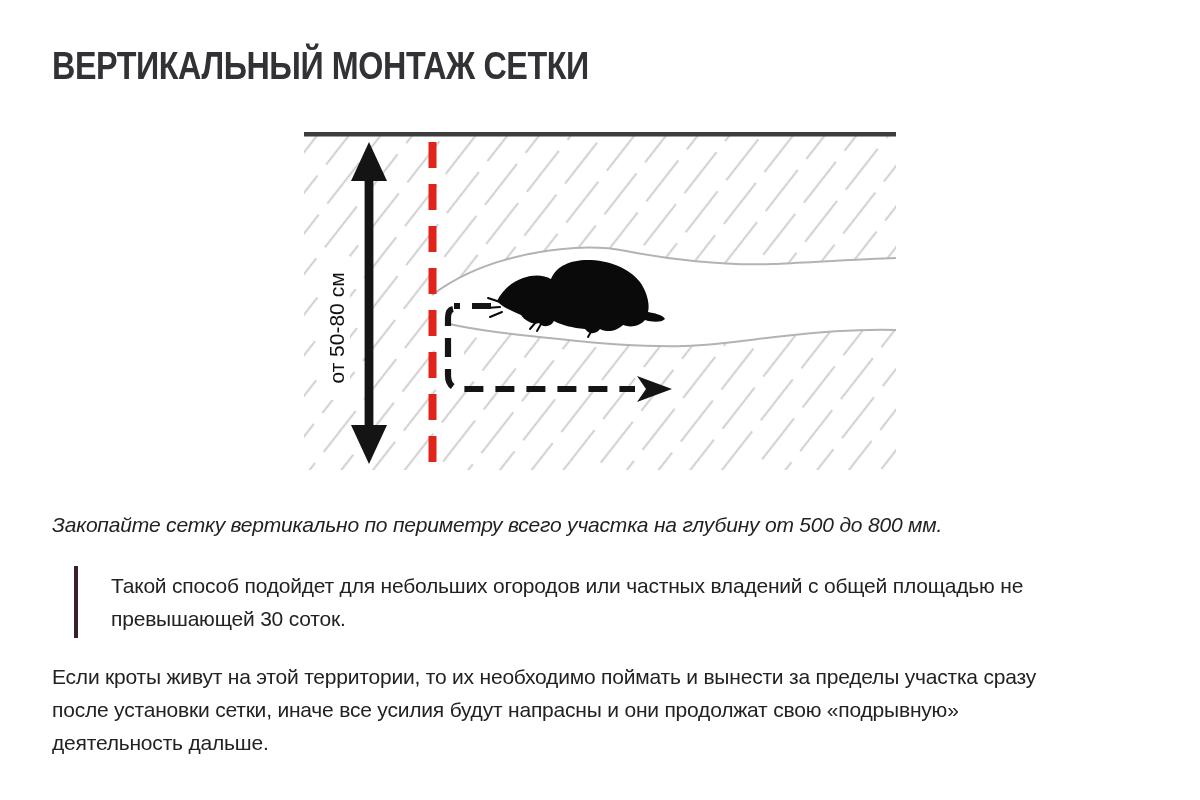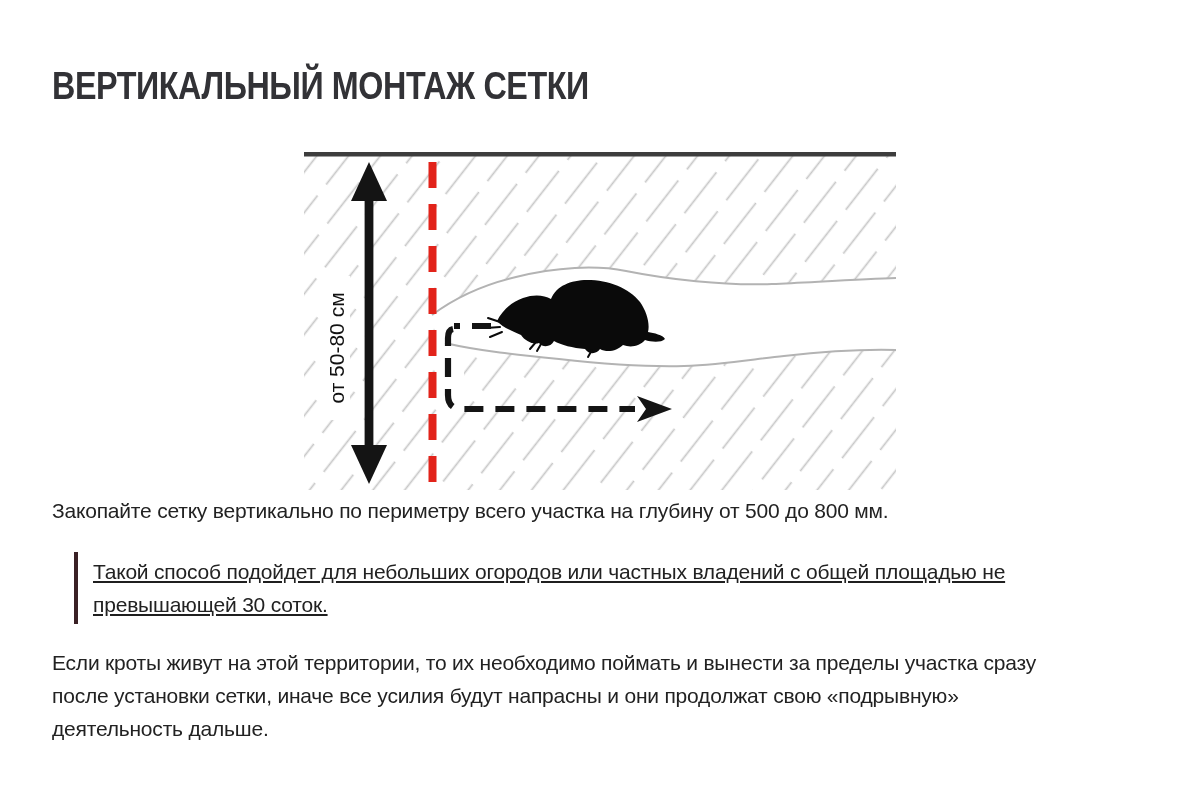--- a/index.html
+++ b/index.html
@@ -12,21 +12,21 @@
   .page {
     width: 1200px;
     height: 800px;
     overflow: hidden;
     background: #fff;
     box-sizing: border-box;
     padding: 0 52px;
   }
   h1.title {
     margin: 0;
-    padding-top: 66px;
+    padding-top: 46px;
     line-height: 40px;
     font-size: 38px;
     font-weight: 700;
     color: #323236;
     letter-spacing: -0.5px;
     white-space: nowrap;
   }
   h1.title .squeeze {
     display: inline-block;
     transform: scaleX(0.85);
@@ -37,26 +37,25 @@
     width: 592px;
     height: 342px;
   }
   p.body-text {
     font-size: 21px;
     line-height: 33px;
     letter-spacing: -0.2px;
     color: #222;
     margin: 0;
   }
-  p.p1 { max-width: 1060px; }
+  p.p1 { margin-top: 34px; max-width: 1060px; font-style: italic; }
   blockquote.note {
     margin: 25px 0 0 22px;
-    padding: 3px 0 3px 15px;
+    padding: 3px 0 3px 33px;
     border-left: 4px solid #3a2125;
-    text-decoration: underline;
   }
   blockquote.note p { max-width: 930px; }
   p.p2 { margin-top: 22px; max-width: 1010px; }
 </style>
 </head>
 <body>
 
 <div class="page">
 
   <h1 class="title"><span class="squeeze">ВЕРТИКАЛЬНЫЙ МОНТАЖ СЕТКИ</span></h1>

